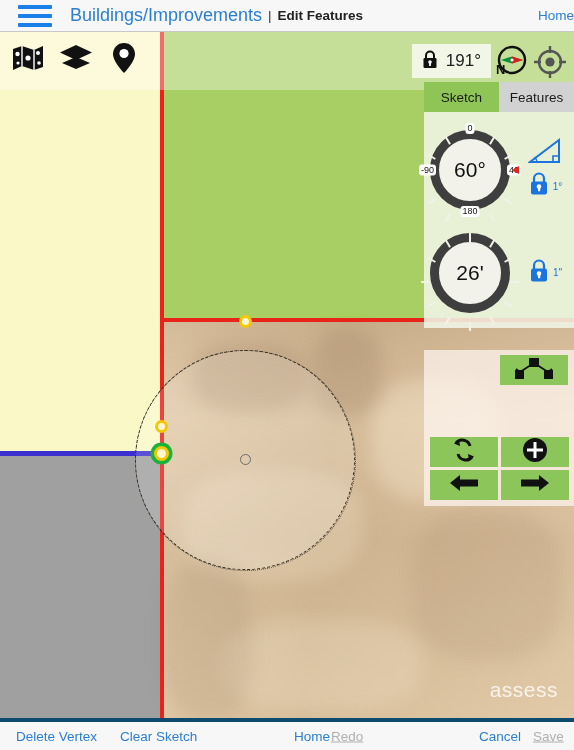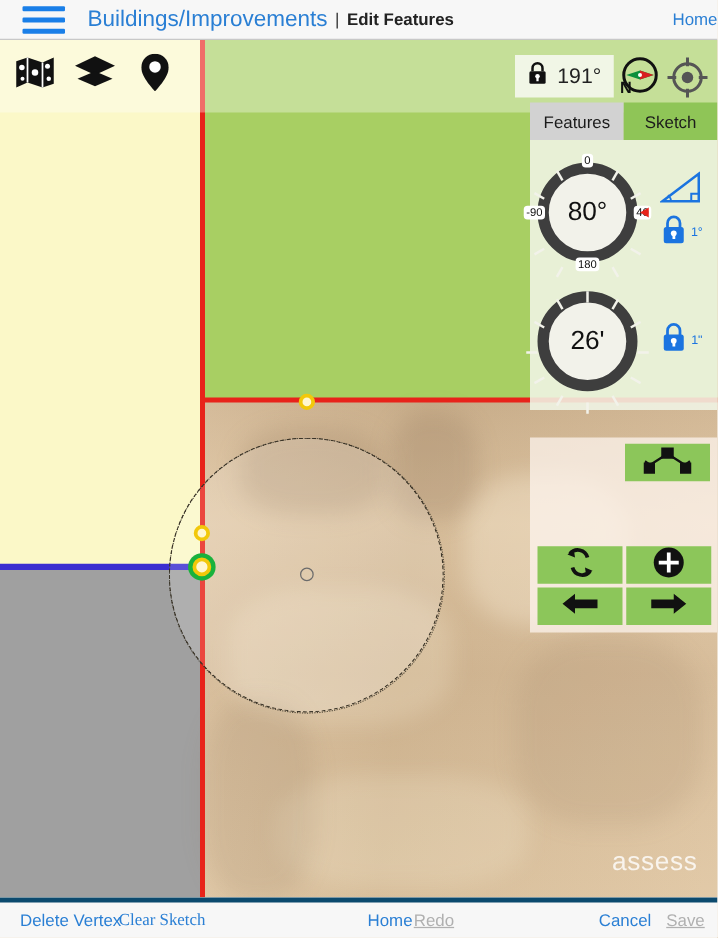--- a/index.html
+++ b/index.html
@@ -229,38 +229,38 @@
     <div class="targetbtn">
       <svg width="36" height="36" viewBox="0 0 36 36">
         <circle cx="18" cy="18" r="11" fill="none" stroke="#555" stroke-width="2.4"></circle>
         <circle cx="18" cy="18" r="4.6" fill="#555"></circle>
         <path d="M18 2 V9 M18 27 V34 M2 18 H9 M27 18 H34" stroke="#555" stroke-width="2.4"></path>
       </svg>
     </div>
 
     <div class="panel">
       <div class="tabs">
+        <div class="tab inactive">Sketch</div>
         <div class="tab active">Features</div>
-        <div class="tab inactive">Sketch</div>
       </div>
 
       <div class="panelbody">
 
         <div class="dialrow">
           <div class="dialwrap">
             <div class="dial">
               <div class="tickmark" style="transform:rotate(30deg);"></div>
               <div class="tickmark" style="transform:rotate(60deg);"></div>
               <div class="tickmark" style="transform:rotate(120deg);"></div>
               <div class="tickmark" style="transform:rotate(150deg);"></div>
               <div class="tickmark" style="transform:rotate(210deg);"></div>
               <div class="tickmark" style="transform:rotate(240deg);"></div>
               <div class="tickmark" style="transform:rotate(300deg);"></div>
               <div class="tickmark" style="transform:rotate(330deg);"></div>
-              <div class="dval">80°</div>
+              <div class="dval">60°</div>
               <div class="dlabel dl-0">0</div>
               <div class="dlabel dl-m90">-90</div>
               <div class="dlabel dl-90">40</div>
               <div class="dlabel dl-180">180</div>
               <div class="redptr"></div>
             </div>
           </div>
           <div class="sidetools">
             <span>
               <svg width="34" height="26" viewBox="0 0 34 26">
@@ -370,20 +370,20 @@
     </div>
 
     <div class="watermark">
       <div class="wm2">assess</div>
     </div>
 
   </div>
 
   <div class="bottombar">
     <span class="bb en" style="left:16px;">Delete Vertex</span>
-    <span class="bb en" style="left:95px;font-family:Liberation Serif, serif;">Clear Sketch</span>
+    <span class="bb en" style="left:120px;">Clear Sketch</span>
     <span class="bb en" style="left:294px;">Home</span>
     <span class="bb dis" style="left:331px;">Redo</span>
     <span class="bb en" style="left:479px;">Cancel</span>
     <span class="bb dis" style="left:533px;">Save</span>
   </div>
 
 </div>
 
 </body></html>

